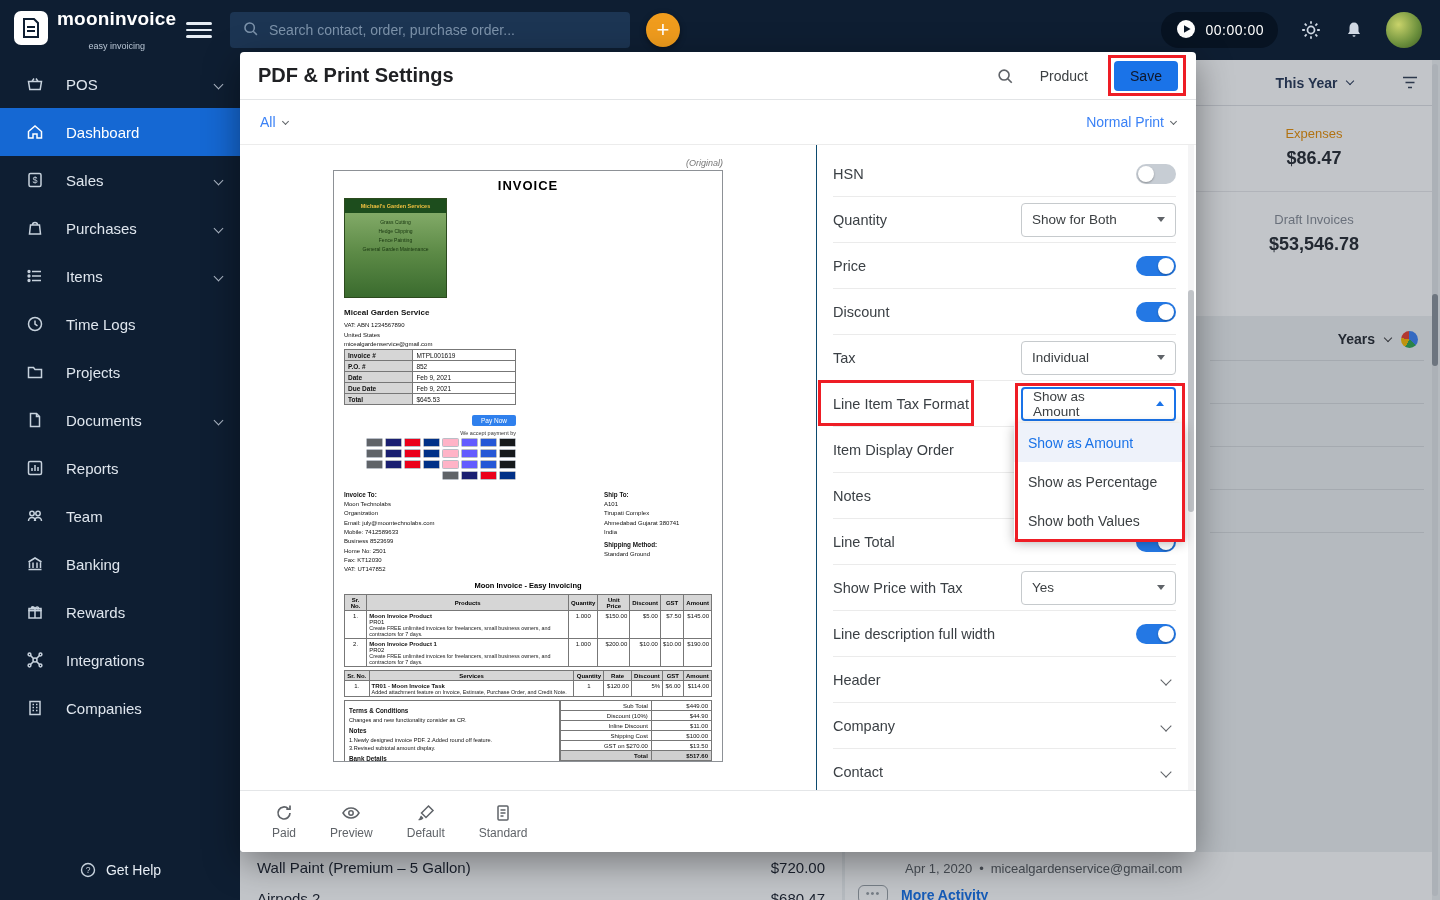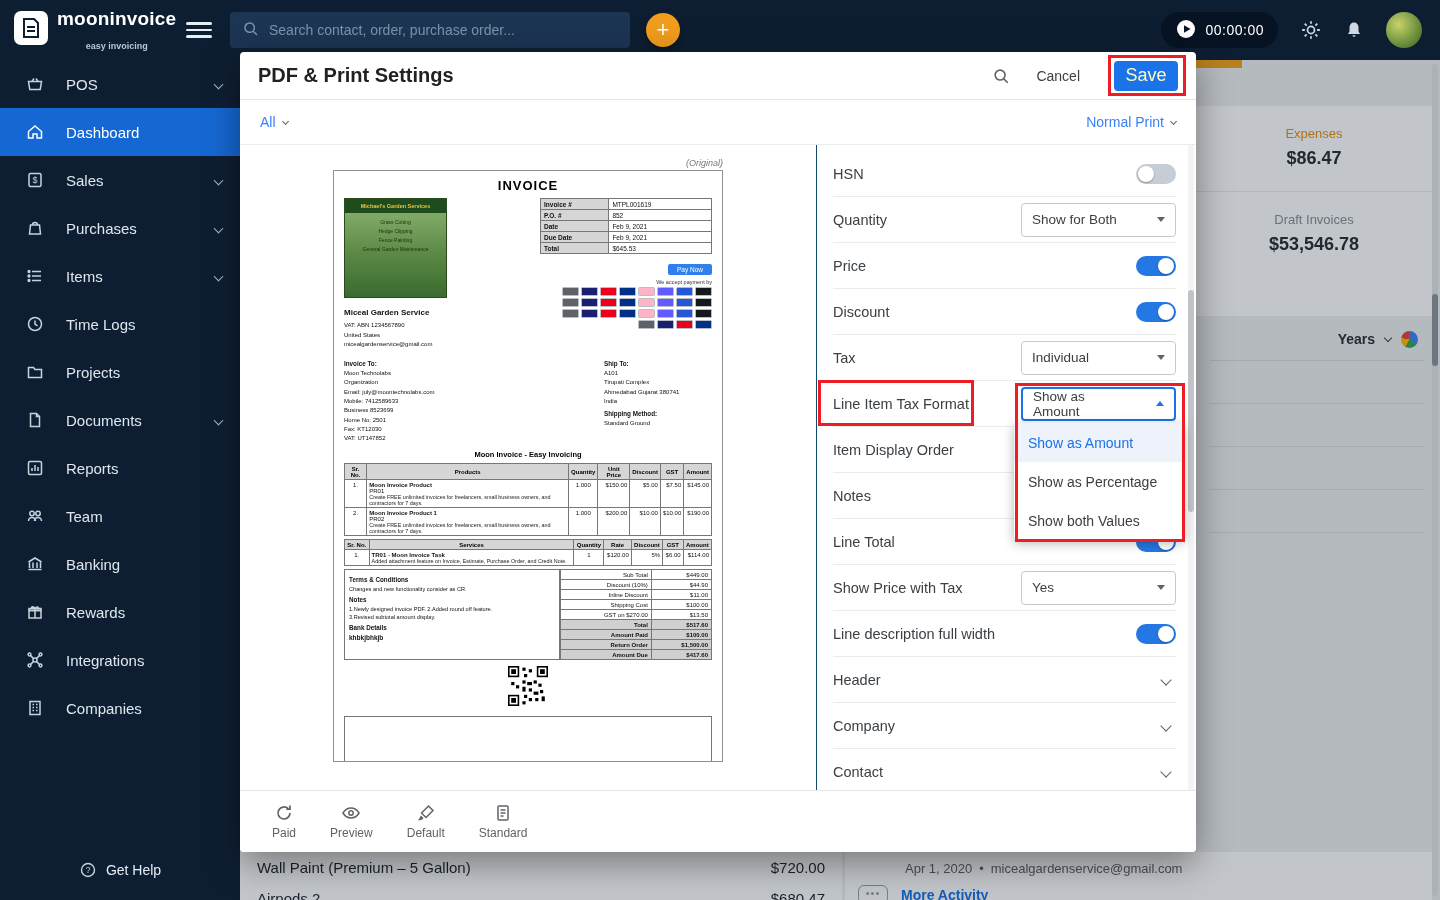--- a/index.html
+++ b/index.html
@@ -4,21 +4,21 @@
 <style>
   *{margin:0;padding:0;box-sizing:border-box;font-family:"Liberation Sans",sans-serif;}
   html,body{background:#0e1e32;}
   #screen{position:relative;width:1440px;height:900px;overflow:hidden;background:#eef0f2;}
 
   
   .topbar{position:absolute;top:0;left:0;width:1440px;height:60px;background:#0e1e32;display:flex;align-items:center;z-index:3;}
   .brand{display:flex;align-items:center;gap:9px;padding-left:14px;width:178px;}
   .brand-text{display:flex;flex-direction:column;line-height:1;align-items:center;}
   .brand-name{color:#fff;font-size:19px;font-weight:bold;letter-spacing:.2px;}
-  .brand-tag{color:#b9c6d4;font-size:9px;text-align:right;margin-top:14px;font-weight:bold;}
+  .brand-tag{color:#b9c6d4;font-size:9px;text-align:right;margin-top:14px;}
   .hamburger{width:26px;display:flex;flex-direction:column;gap:4px;margin:0 18px 0 8px;cursor:pointer;}
   .hamburger i{display:block;height:2.5px;background:#e6edf4;border-radius:2px;}
   .search{display:flex;align-items:center;gap:10px;width:400px;height:36px;background:#1c3553;border-radius:4px;padding:0 12px;color:#7d93ab;}
   .search svg{flex:0 0 auto;}
   .search input{flex:1;background:transparent;border:none;outline:none;color:#dbe5ee;font-size:14px;}
   .search input::placeholder{color:#7d93ab;}
   .add-btn{width:34px;height:34px;border-radius:50%;background:#f09c1d;border:none;margin-left:16px;color:#fff;font-size:22px;line-height:30px;cursor:pointer;box-shadow:0 2px 6px rgba(0,0,0,.4);}
   .tb-right{margin-left:auto;display:flex;align-items:center;gap:22px;padding-right:18px;}
   .timer{display:flex;align-items:center;gap:9px;background:#071322;border-radius:18px;height:36px;padding:0 14px;color:#fff;font-size:14px;letter-spacing:.5px;cursor:pointer;}
   .avatar{width:36px;height:36px;border-radius:50%;background:radial-gradient(circle at 35% 35%,#c9d36a,#6b8f3c 60%,#3c5a22);display:inline-block;cursor:pointer;}
@@ -62,32 +62,32 @@
   .act2{position:absolute;left:13px;top:33px;display:flex;gap:13px;align-items:center;}
   .dots{width:30px;height:19px;border:1.5px solid #9aa0a6;border-radius:6px;color:#9aa0a6;font-size:11px;line-height:15px;text-align:center;letter-spacing:1px;}
   .more{color:#1a73e8;font-weight:bold;font-size:14px;cursor:pointer;}
 
   
   .modal{position:absolute;left:240px;top:52px;width:956px;height:800px;background:#fff;z-index:10;box-shadow:0 10px 36px rgba(0,0,0,.4);border-radius:4px;}
   .m-header{position:absolute;left:0;right:0;top:0;height:48px;display:flex;align-items:center;padding:0 18px;border-bottom:1px solid #e2e4e6;}
   .m-title{font-size:20px;color:#202124;font-weight:bold;}
   .m-actions{margin-left:auto;display:flex;align-items:center;gap:26px;}
   .cancel{font-size:14px;color:#3c4043;cursor:pointer;}
-  .save{width:64px;height:30px;background:#1a73e8;color:#fef9c3;border:none;border-radius:4px;font-size:18px;cursor:pointer;margin-left:8px;}
+  .save{width:64px;height:30px;background:#1a73e8;color:#0f172a;border:none;border-radius:4px;font-size:14px;cursor:pointer;}
   .m-sub{position:absolute;left:0;right:0;top:48px;height:45px;display:flex;align-items:center;padding:0 20px;border-bottom:1px solid #ececec;color:#3b82f6;font-size:14px;}
   .m-sub .chev{width:5px;height:5px;color:#5f6368;margin:-2px 0 0 7px;}
   .m-sub .right{margin-left:auto;display:flex;align-items:center;cursor:pointer;}
   .m-sub .left{display:flex;align-items:center;cursor:pointer;}
 
   
   .preview{position:absolute;left:0;top:93px;width:576px;bottom:62px;overflow:hidden;background:#fff;}
   .pv-original{width:390px;margin:13px auto 2px;text-align:right;font-style:italic;color:#777;font-size:9px;}
   .page{width:390px;height:592px;margin:0 auto;border:1px solid #8d9196;background:#fff;padding:7px 10px;overflow:hidden;}
   .inv-title{text-align:center;font-weight:bold;font-size:13px;letter-spacing:1px;margin-bottom:5px;color:#000;}
-  .inv-top{display:flex;justify-content:space-between;}
+  .inv-top{display:flex;justify-content:space-between;flex-direction:column;}
   .inv-left{width:170px;}
   .logo{width:103px;height:100px;border:1px solid #2c4a1e;background:linear-gradient(#8fb573,#5c8a46 55%,#3a6b2e);overflow:hidden;}
   .logo-band{background:#1d4d1d;color:#f0c040;font-size:5.5px;text-align:center;padding:4px 1px;font-weight:bold;}
   .logo-body{padding:5px 3px;color:#17350f;font-size:5px;line-height:1.8;text-align:center;}
   .comp{margin-top:9px;font-size:6px;color:#111;line-height:1.55;}
   .comp-name{font-weight:bold;font-size:8px;margin-bottom:2px;}
   .inv-right{width:172px;}
   table.meta{width:100%;border-collapse:collapse;}
   table.meta td{border:1px solid #777;font-size:6.5px;padding:1.5px 3px;color:#111;}
   table.meta td.ml{background:#d6d6d6;font-weight:bold;width:40%;}
@@ -327,20 +327,27 @@
       <svg width="18" height="18" viewBox="0 0 18 18">
           <circle cx="9" cy="9" r="6.5"></circle>
           <text x="9" y="12" text-anchor="middle" font-size="8.5" fill="#c7d2dd" stroke="none">?</text>
         </svg>
       <span>Get Help</span>
     </div>
   </aside>
 
   <div class="behind">
     <div class="bg-accent"></div>
+    <div class="p-head">
+      <span>This Year</span>
+      <span class="chev"></span>
+      <span class="p-filter"><svg width="20" height="20" viewBox="0 0 20 20" fill="none" stroke="#39445a" stroke-width="1.7">
+            <path d="M3 4.5h14M5.5 9.5h9M8 14.5h4"></path>
+          </svg></span>
+    </div>
     <div class="p-cards">
       <div class="c-lbl orange">Expenses</div>
       <div class="c-val">$86.47</div>
       <hr>
       <div class="c-lbl gray">Draft Invoices</div>
       <div class="c-val">$53,546.78</div>
     </div>
     <div class="p-years">
       <span>Years</span>
       <span class="chev"></span>
@@ -383,21 +390,21 @@
   <div class="modal">
     <div class="m-header">
       <span class="m-title">PDF &amp; Print Settings</span>
       <div class="m-actions">
         <span class="tb-icon">
             <svg width="18" height="18" viewBox="0 0 20 20" fill="none" stroke="#5f6368" stroke-width="1.8">
               <circle cx="9" cy="9" r="5.5"></circle>
               <path d="M13.2 13.2l4.3 4.3"></path>
             </svg>
           </span>
-        <span class="cancel">Cancel</span>
+        <span class="cancel">Product</span>
         <button class="save">Save</button>
       </div>
     </div>
     <div class="m-sub">
       <span class="left">
         <span>All</span>
           <span class="chev"></span>
       </span>
       <span class="right">
         <span>Normal Print</span>

